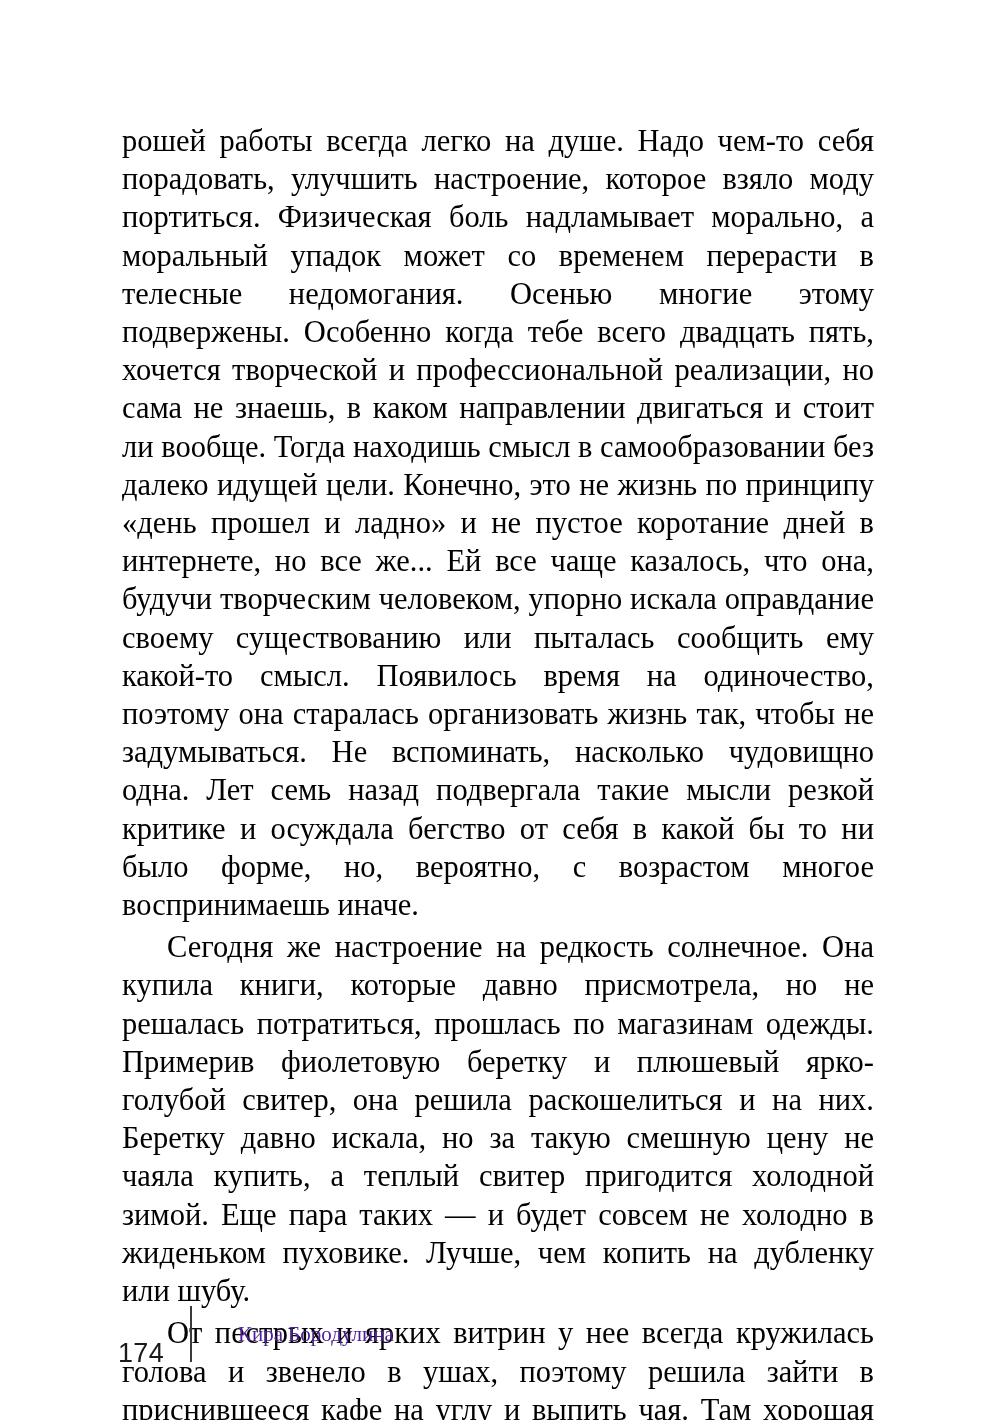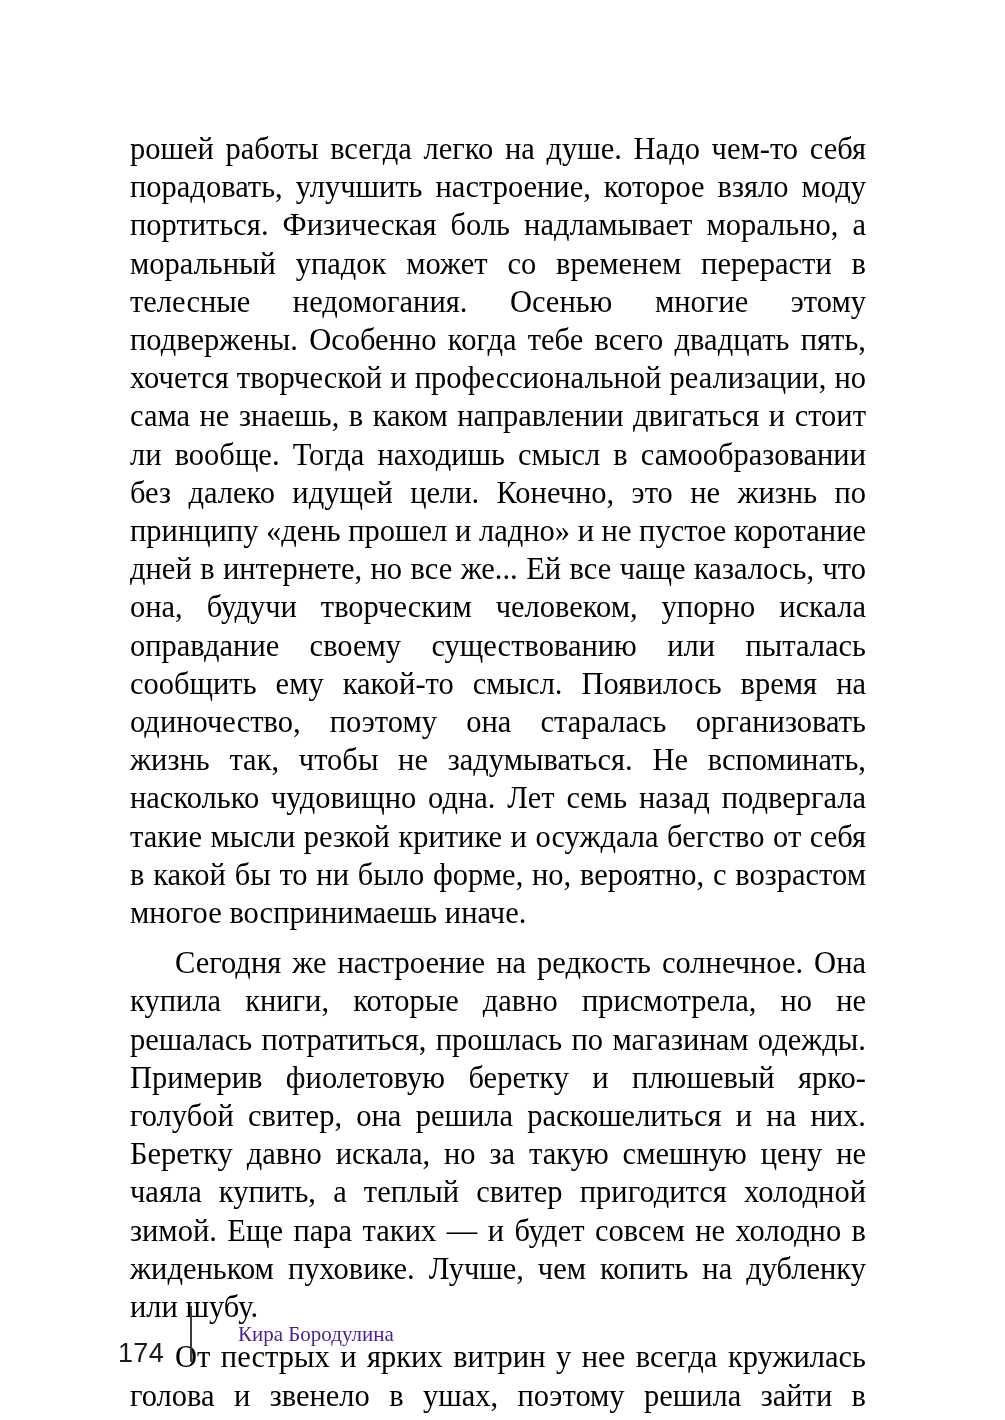--- a/index.html
+++ b/index.html
@@ -20,21 +20,21 @@
 
   
   .text-block {
     position: absolute;
     left: 118px;
     top: 118px;
     width: 760px;
   }
 
   .para {
-    margin: 12px;
+    margin: 4px;
     font-family: "Liberation Serif", "DejaVu Serif", serif;
     font-size: 30.5px;
     line-height: 38.2px;
     color: #000000;
     text-align: justify;
     text-justify: inter-word;
     -webkit-hyphens: none;
     hyphens: none;
     letter-spacing: 0px;
     word-spacing: 0px;

